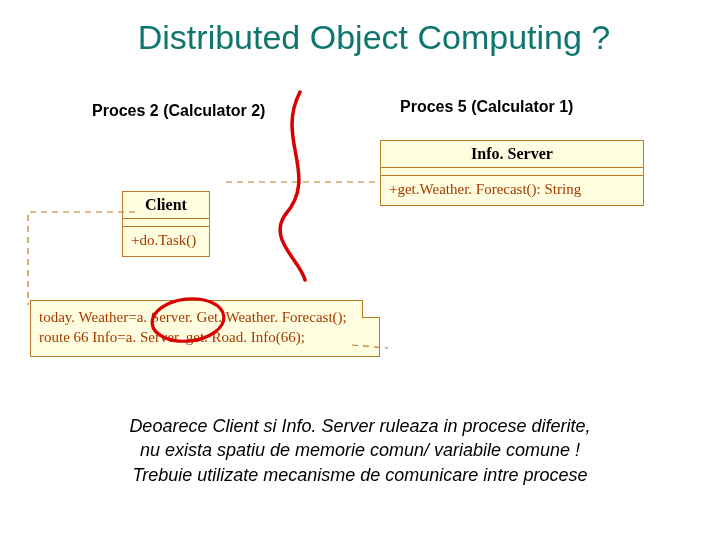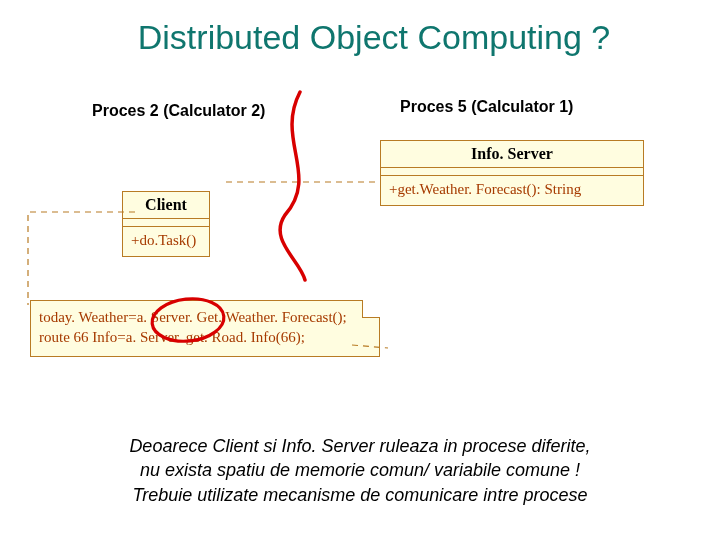--- a/index.html
+++ b/index.html
@@ -108,21 +108,21 @@
     <div>+get.Weather. Forecast(): String</div>
   </div>
 </div>
 
 <div class="note" style="top:300px; left:30px; width:350px;">
   <div class="ear"></div>
   <div>today. Weather=a. Server. Get. Weather. Forecast();</div>
   <div>route 66 Info=a. Server. get. Road. Info(66);</div>
 </div>
 
-<div class="footer" style="top:414px;margin-top:20px;">
+<div class="footer" style="top:414px;">
   <div>Deoarece Client si Info. Server ruleaza in procese diferite,</div>
   <div>nu exista spatiu de memorie comun/ variabile comune !</div>
   <div>Trebuie utilizate mecanisme de comunicare intre procese</div>
 </div>
 
 <svg class="overlay">
 
   <path d="M135 212 L28 212 L28 305" stroke="#b87b24" stroke-width="1.2" stroke-dasharray="6 5" fill="none"></path>
 
   <path d="M226 182 L378 182" stroke="#b87b24" stroke-width="1.2" stroke-dasharray="6 5" fill="none"></path>

